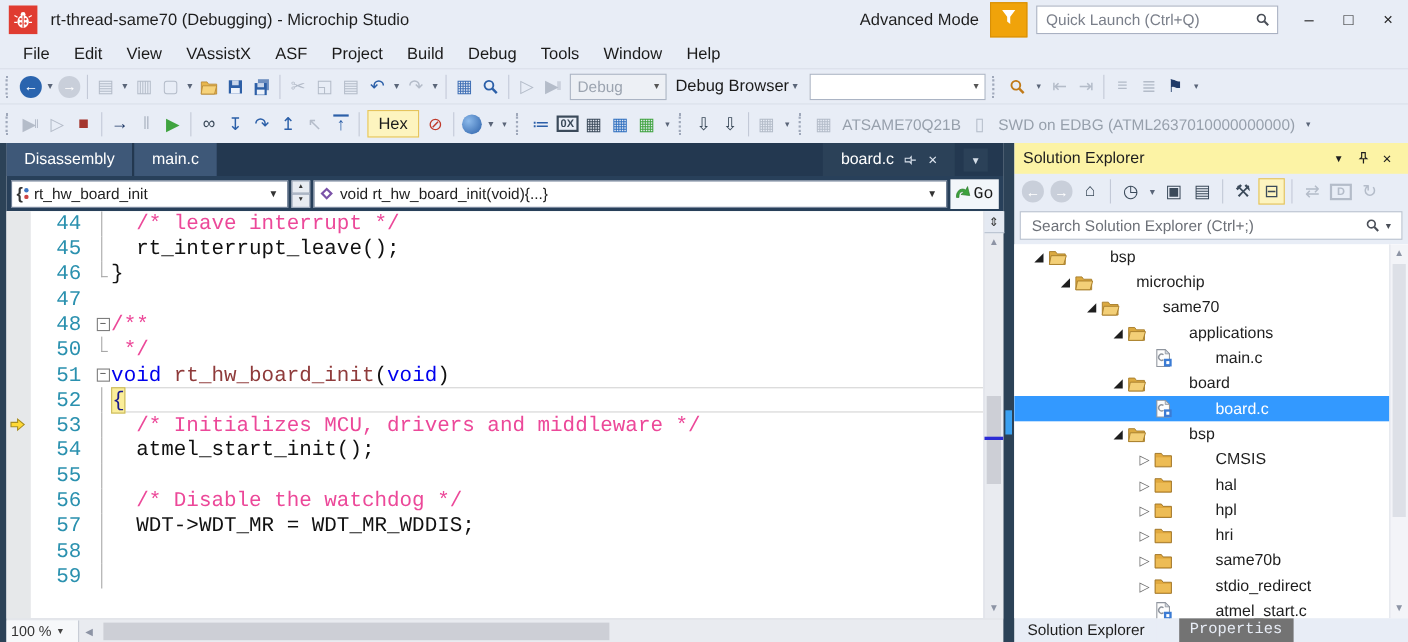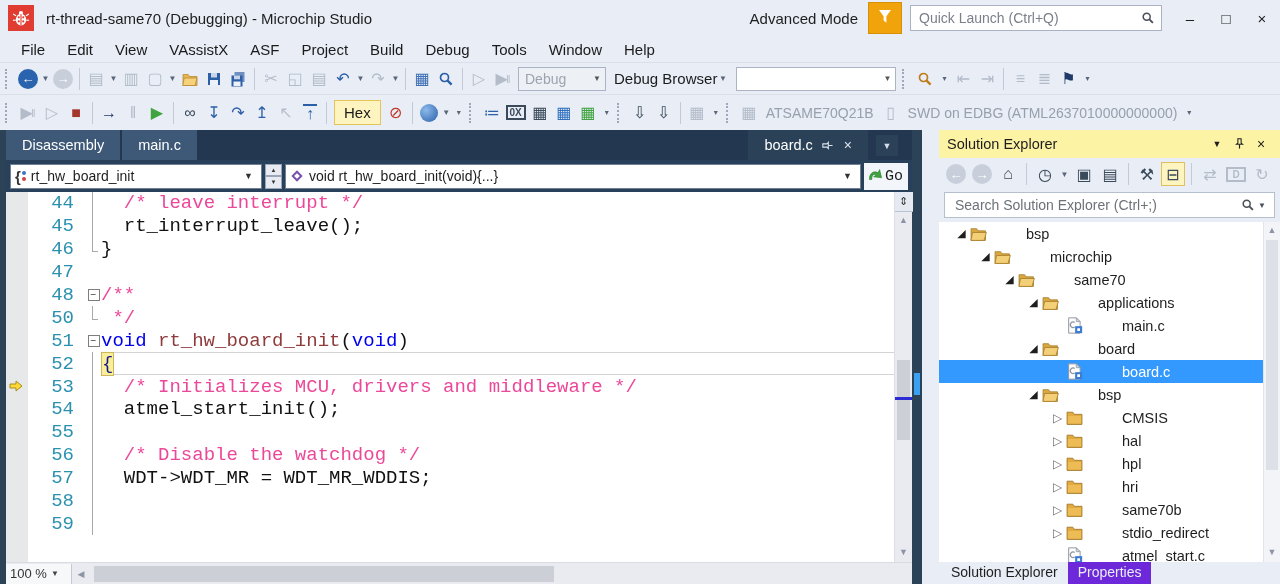--- a/index.html
+++ b/index.html
@@ -7,21 +7,21 @@
   *{box-sizing:border-box;}
   .win{width:1280px;height:584px;display:flex;flex-direction:column;background:#E8EDF6;}
 
   
   .titlebar{height:36px;display:flex;align-items:center;padding-left:8px;flex:none;background:#E8EDF6;}
   .logo{width:26px;height:26px;background:#E03C31;display:flex;align-items:center;justify-content:center;flex:none;}
   .title-text{font-size:15px;color:#1E1E1E;margin-left:12px;white-space:nowrap;}
   .tb-spacer{flex:1;}
   .adv-label{font-size:15px;color:#1E1E1E;margin-right:10px;}
   .funnel-btn{width:34px;height:32px;background:#F0A30A;border:1px solid #D88F06;display:flex;align-items:center;justify-content:center;flex:none;}
-  .quick-launch{width:252px;height:26px;background:#fff;border:1px solid #A9B1C2;display:flex;align-items:center;padding:0 6px;margin-left:8px;flex:none;}
+  .quick-launch{width:220px;height:26px;background:#fff;border:1px solid #A9B1C2;display:flex;align-items:center;padding:0 6px;margin-left:8px;flex:none;}
   .quick-launch input{border:0;outline:0;flex:1;font-size:14px;color:#1e1e1e;font-family:"Liberation Sans",sans-serif;background:transparent;}
   .quick-launch input::placeholder{color:#7A7F8A;}
   .ql-mag{color:#4A4F58;display:flex;align-items:center;}
   .win-btns{display:flex;margin-left:10px;}
   .win-btn{width:36px;height:30px;display:flex;align-items:center;justify-content:center;font-size:15px;color:#1E1E1E;}
 
   
   .menubar{height:26px;display:flex;align-items:center;padding-left:10px;flex:none;background:#E8EDF6;}
   .menu-item{padding:3px 11px;font-size:15px;color:#1b1b1b;white-space:nowrap;}
 
@@ -44,21 +44,21 @@
   .hl{background:#FDF4BF;border:1px solid #E0C05E;}
   .combo{height:24px;background:#fff;border:1px solid #ABB4C4;display:flex;align-items:center;font-size:14px;padding-left:6px;color:#1e1e1e;margin:0 3px;flex:none;}
   .combo .cx{flex:1;white-space:nowrap;overflow:hidden;}
   .combo .dd{width:16px;color:#555;font-size:8px;text-align:center;}
   .combo.dis{background:#EDF0F5;color:#9CA4B0;}
   .label-dd{font-size:15px;color:#1b1b1b;display:flex;align-items:center;padding:0 5px;white-space:nowrap;flex:none;}
   .hex-btn{padding:3px 9px;font-size:15px;background:#FDF4BF;border:1px solid #E5C45C;color:#1b1b1b;margin:0 3px;flex:none;}
   .tb-text{font-size:14px;color:#97A0AC;margin:0 5px;white-space:nowrap;flex:none;}
 
   
-  .main-row{flex:1;display:flex;min-height:0;gap:17px;}
+  .main-row{flex:1;display:flex;min-height:0;}
   .center{width:922px;flex:none;display:flex;flex-direction:column;border-left:6px solid #2C4257;border-right:10px solid #2C4257;position:relative;background:#fff;}
   .gap-tick{position:absolute;right:-8px;top:243px;width:6px;height:22px;background:#3AA0F0;}
 
   .tabstrip{height:30px;background:#233850;display:flex;align-items:stretch;position:relative;flex:none;}
   .doc-tab{padding:0 16px;display:flex;align-items:center;font-size:14.5px;color:#FFFFFF;background:#3E5878;margin-right:2px;white-space:nowrap;}
   .doc-tab.active{position:absolute;right:42px;top:0;bottom:0;background:#2B4158;gap:9px;}
   .tab-ico{display:flex;align-items:center;color:#DCE4EE;}
   .tab-caret{position:absolute;right:14px;top:5px;width:22px;height:21px;background:#2B4158;color:#D5DEE8;font-size:9px;display:flex;align-items:center;justify-content:center;}
 
   .navbar{height:32px;background:#28405A;display:flex;align-items:center;padding:0 4px;gap:3px;flex:none;}
@@ -121,21 +121,21 @@
   .texp{width:17px;flex:none;text-align:center;font-size:11px;color:#1e1e1e;}
   .texp.closed{color:#6E6E6E;font-size:12px;}
   .tico{width:20px;flex:none;display:flex;align-items:center;}
   .tlabel{padding-left:2px;margin-left:34px;}
   .tree-scroll{position:absolute;right:0;top:0;bottom:0;width:17px;background:#F3F4F8;border-left:1px solid #E2E4EA;display:flex;flex-direction:column;align-items:center;}
   .tree-thumb{position:absolute;left:2px;right:2px;top:18px;height:230px;background:#DDE0E7;}
   .tree-scroll .down{position:absolute;bottom:2px;}
   .se-tabs{height:22px;display:flex;align-items:flex-start;background:#E8EDF6;flex:none;padding-left:2px;}
   .se-tab{padding:2px 10px 4px 10px;font-size:14px;white-space:nowrap;}
   .se-tab.active{background:#E8EDF6;color:#1e1e1e;}
-  .se-tab.inactive{background:#6d28d9;color:#E8EDF6;margin-left:0;}
+  .se-tab.inactive{background:#737373;color:#E8EDF6;margin-left:21px;font-family:Liberation Mono, monospace;}
 </style>
 </head>
 <body>
 
 <svg width="0" height="0" style="position:absolute">
   <defs>
     <symbol id="i-mag" viewBox="0 0 16 16">
         <circle cx="6.5" cy="6.5" r="4" fill="none" stroke="currentColor" stroke-width="1.7"></circle>
         <line x1="9.6" y1="9.6" x2="13.6" y2="13.6" stroke="currentColor" stroke-width="2.2"></line>
       </symbol>

